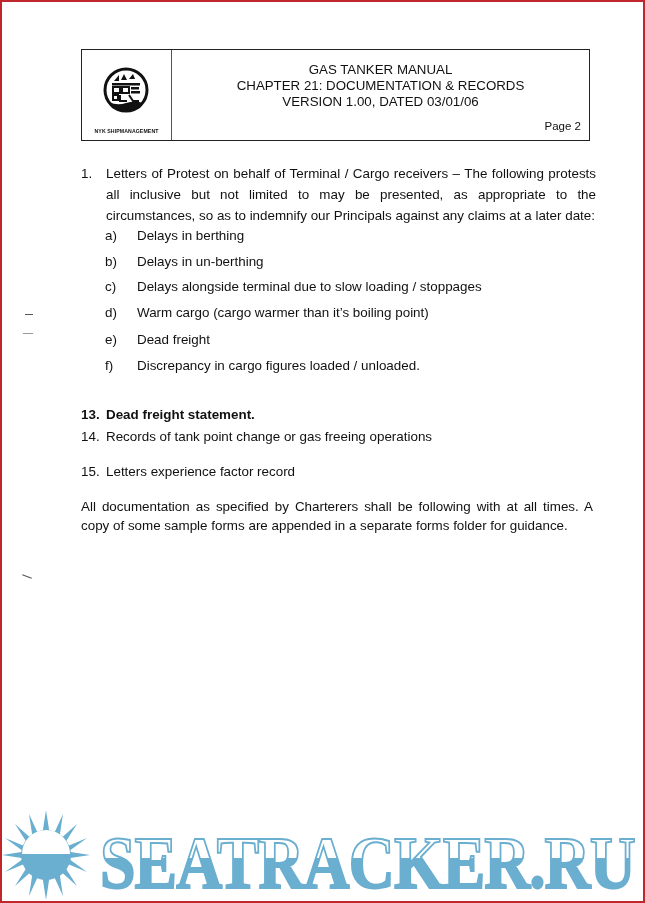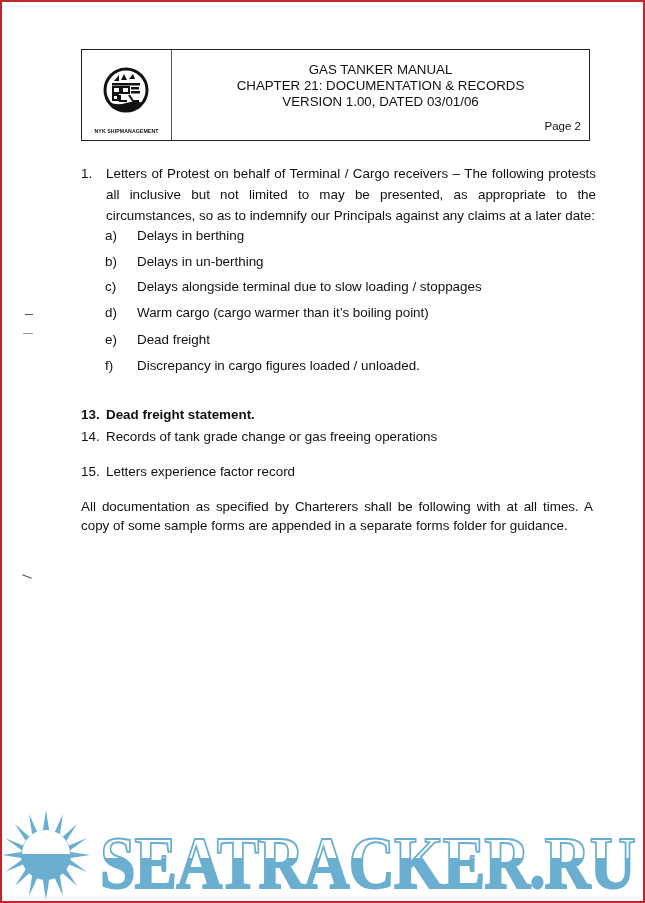--- a/index.html
+++ b/index.html
@@ -112,21 +112,21 @@
   <span class="lbl">f)</span>
   <span class="txt">Discrepancy in cargo figures loaded / unloaded.</span>
 </div>
 
 <div class="item body-text" style="top:404px;font-weight:bold;">
   <span class="num">13.</span>
   <span class="txt">Dead freight statement.</span>
 </div>
 <div class="item body-text" style="top:426px;">
   <span class="num">14.</span>
-  <span class="txt">Records of tank grade change or gas freeing operations</span>
+  <span class="txt">Records of tank point change or gas freeing operations</span>
 </div>
 <div class="item body-text" style="top:461px;">
   <span class="num">15.</span>
   <span class="txt">Letters experience factor record</span>
 </div>
 
 <div class="para body-text" style="top:497px;">All documentation as specified by Charterers shall be following with at all times.  A copy of some sample forms are appended in a separate forms folder for guidance.</div>
 
 <div class="scan-mark" style="left:25px; top:314px; width:8px;"></div>
 <div class="scan-mark" style="left:23px; top:333px; width:10px; background:#999;"></div>

